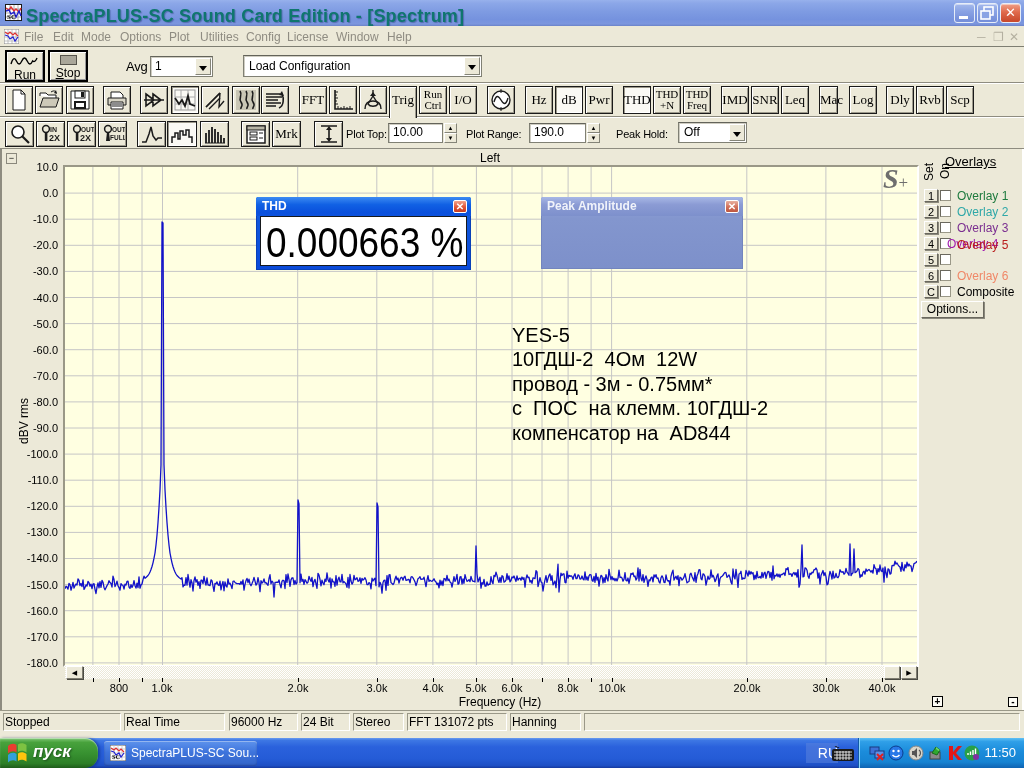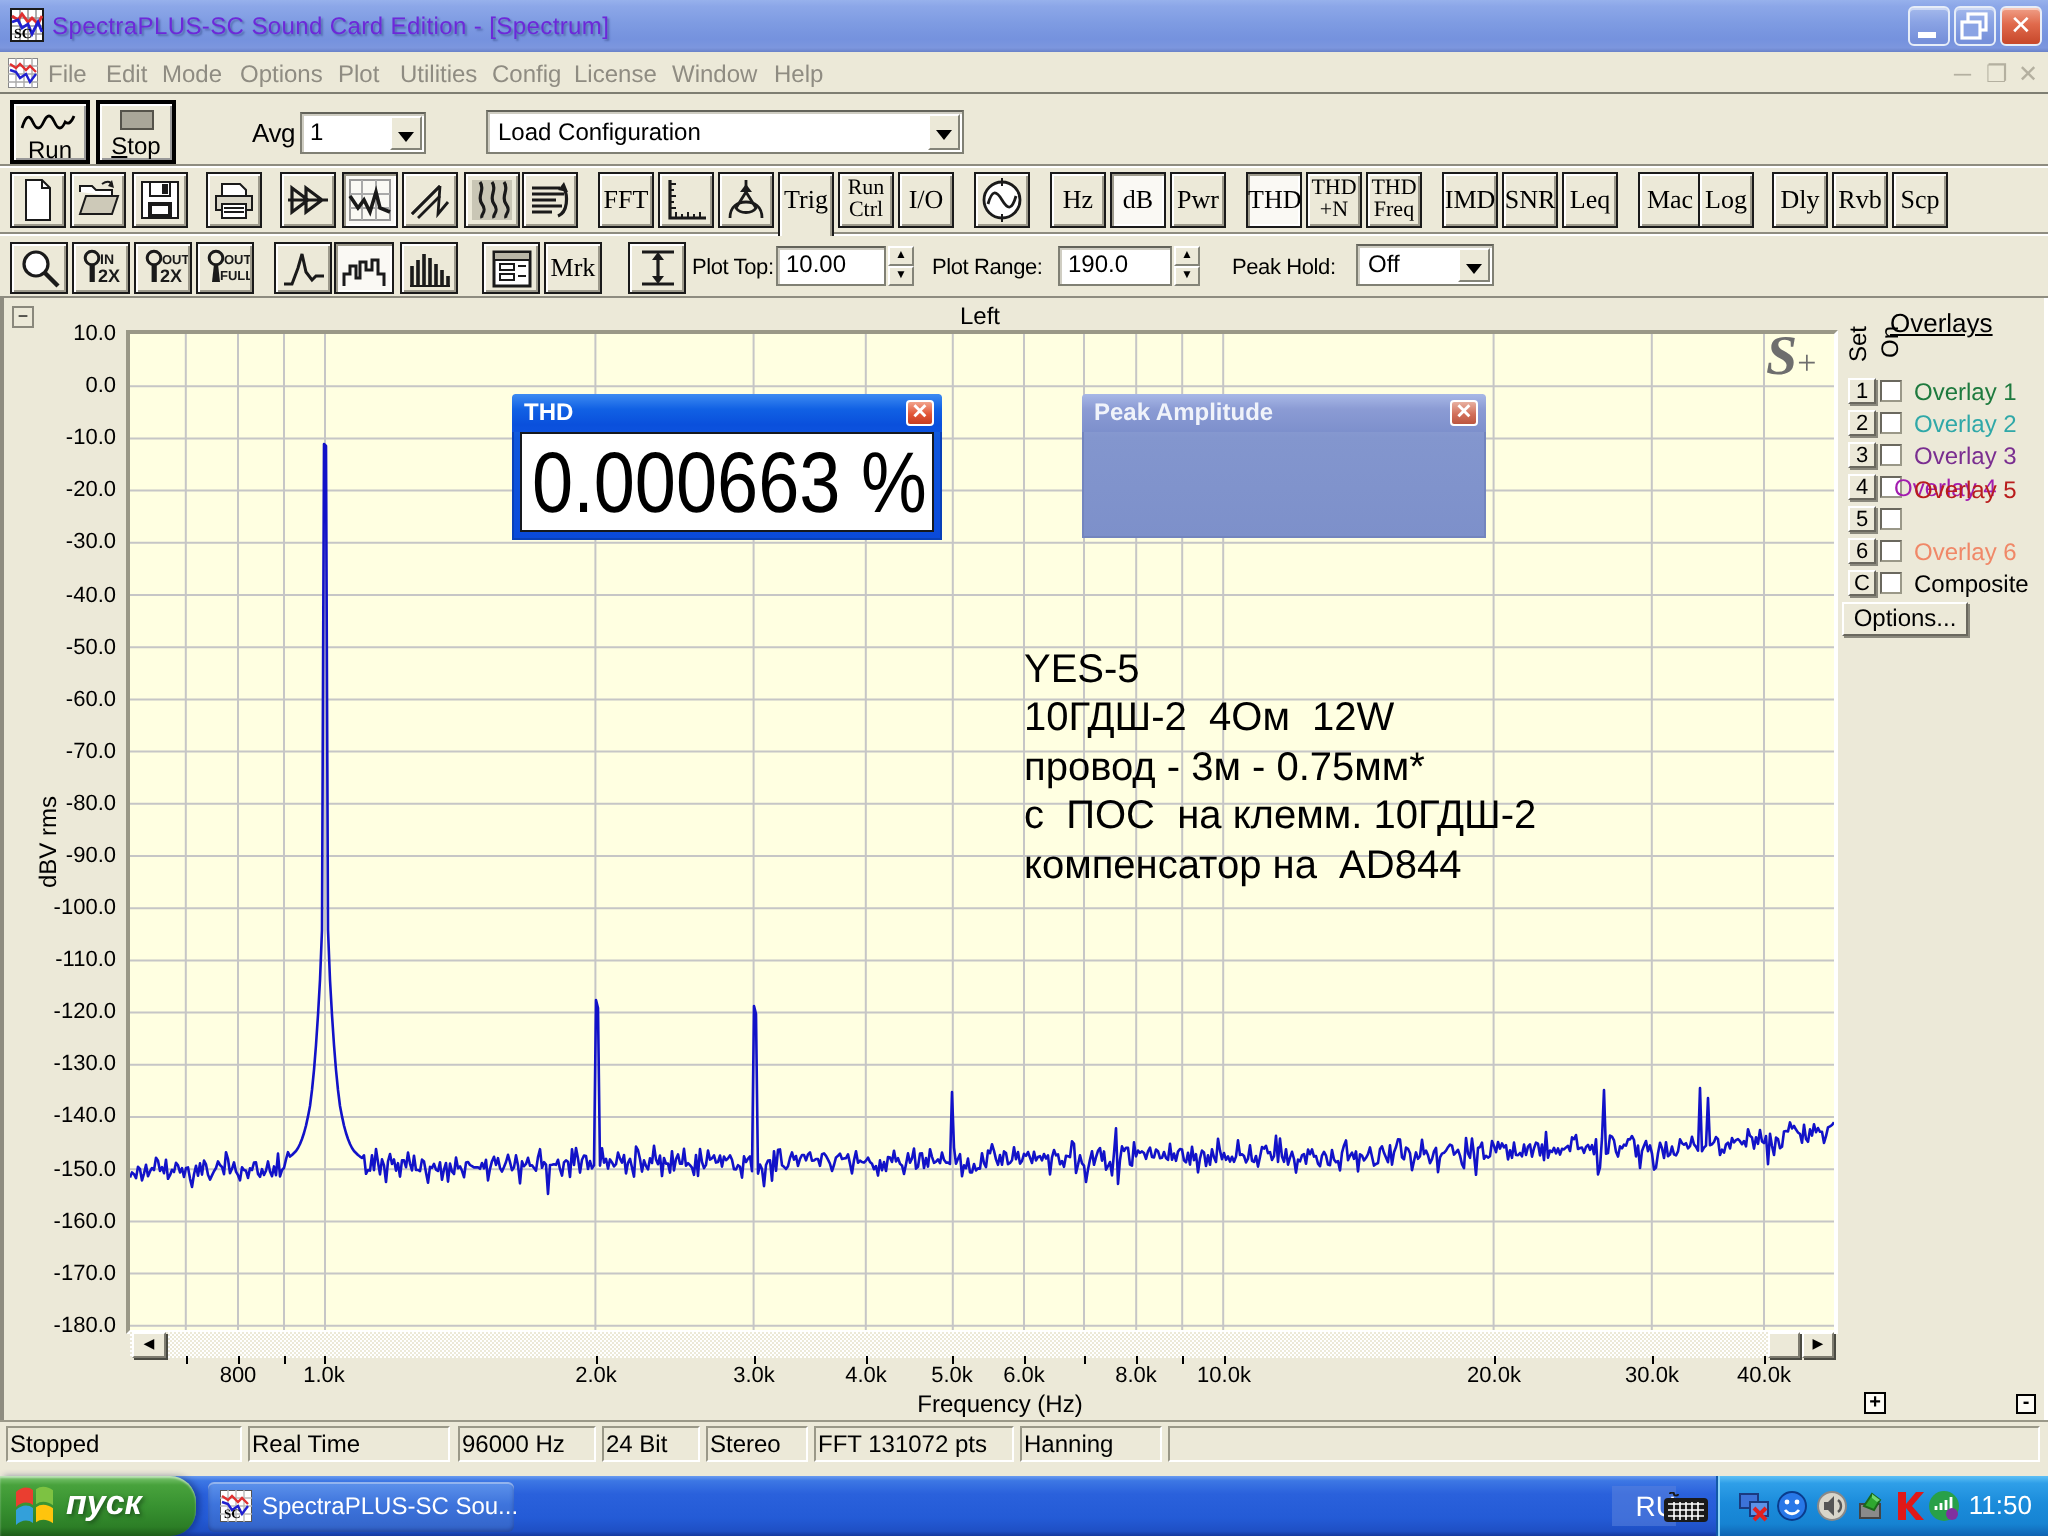--- a/index.html
+++ b/index.html
@@ -1,19 +1,19 @@
 <!DOCTYPE html>
 <html><head><meta charset="utf-8">
 <style>
 *{margin:0;padding:0;box-sizing:border-box}
 html,body{width:1024px;height:768px;overflow:hidden}
 body{font-family:"Liberation Sans",sans-serif;background:#ECE9D8;position:relative}
 .ab{position:absolute}
 #titlebar{left:0;top:0;width:1024px;height:26px;background:linear-gradient(180deg,#97B1EC 0%,#8CA7E8 12%,#7E9BE2 45%,#7592DE 75%,#7C96DE 92%,#6A82C8 100%);}
-#titletxt{left:26px;top:6px;color:#6d28d9;font-size:12px;font-weight:normal;letter-spacing:.2px;text-shadow:1px 1px 1px rgba(40,60,120,.45)}
+#titletxt{left:26px;top:6px;color:#0f766e;font-size:18px;font-weight:bold;letter-spacing:.2px;text-shadow:1px 1px 1px rgba(40,60,120,.45)}
 .capbtn{top:3px;width:21px;height:20px;border-radius:3px;border:1px solid #E6EDF8;color:#fff;font-size:11px;text-align:center;line-height:18px;background:linear-gradient(180deg,#A4B9EC 0%,#8AA3E4 40%,#7690DA 90%);box-shadow:inset 0 1px 0 rgba(255,255,255,.45)}
 #closebtn{background:linear-gradient(180deg,#F0A088 0%,#E06A4C 45%,#C94A2D 95%);}
 #menubar{left:0;top:26px;width:1024px;height:21px;background:#ECE9D8;border-bottom:1px solid #7e7e72}
 .menuitem{position:absolute;top:30px;font-size:12px;color:#8F8C82}
 #toolbar1{left:0;top:48px;width:1024px;height:35px;background:#ECE9D8;border-bottom:1px solid #8e8c80;box-shadow:0 1px 0 #fff}
 #toolbar2{left:0;top:84px;width:1024px;height:33px;background:#ECE9D8;border-bottom:1px solid #8e8c80;box-shadow:0 1px 0 #fff}
 #toolbar3{left:0;top:118px;width:1024px;height:31px;background:#ECE9D8;border-bottom:1px solid #8e8c80;box-shadow:0 1px 0 #fff}
 .tb{position:absolute;background:#ECE9D8;border:1px solid #1a1a1a;box-shadow:inset 1px 1px 0 #FFFFFF,inset -1px -1px 0 #9D9A8C;text-align:center}
 .tbp{background:#FAF9F4;box-shadow:inset 1px 1px 0 #9D9A8C,inset -1px -1px 0 #FFFFFF}
 .tserif{font-family:"Liberation Serif",serif;font-size:13px;line-height:26px;color:#000}
@@ -201,21 +201,21 @@
   </div>
 <div class="tb " style="left:721px;top:86px;width:28px;height:28px">
     <div class="tserif">IMD</div>
   </div>
 <div class="tb " style="left:751px;top:86px;width:28px;height:28px">
     <div class="tserif">SNR</div>
   </div>
 <div class="tb " style="left:781px;top:86px;width:28px;height:28px">
     <div class="tserif">Leq</div>
   </div>
-<div class="tb " style="left:819px;top:86px;width:32px;height:28px">
+<div class="tb " style="left:819px;top:86px;width:19px;height:28px">
     <div class="tserif">Mac</div>
   </div>
 <div class="tb " style="left:849px;top:86px;width:28px;height:28px">
     <div class="tserif">Log</div>
   </div>
 <div class="tb " style="left:886px;top:86px;width:28px;height:28px">
     <div class="tserif">Dly</div>
   </div>
 <div class="tb " style="left:916px;top:86px;width:28px;height:28px">
     <div class="tserif">Rvb</div>

